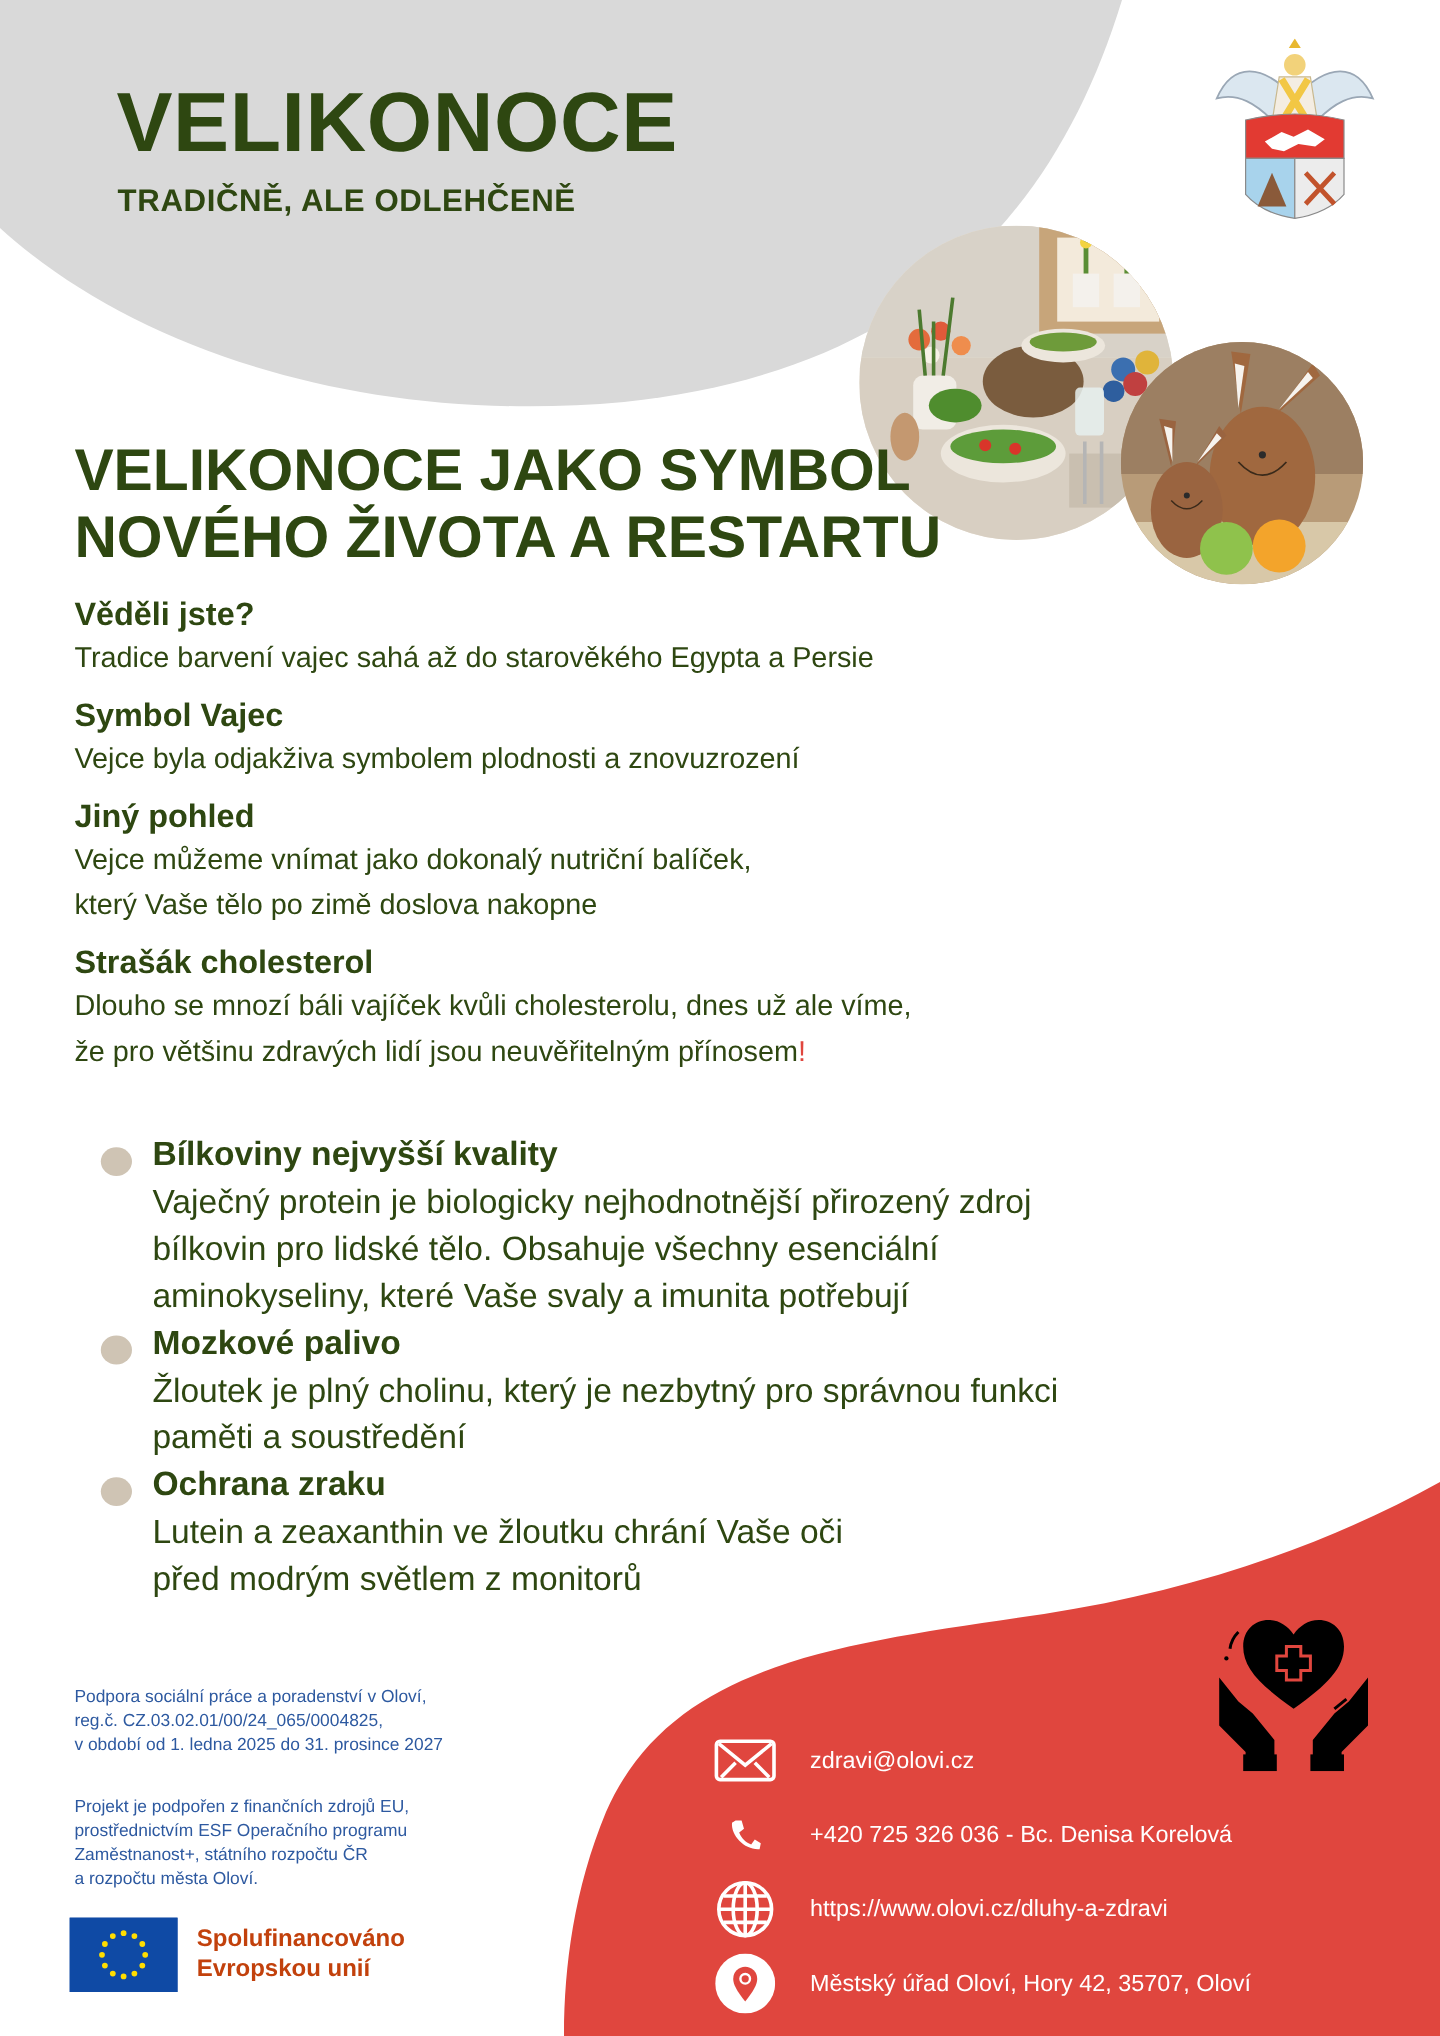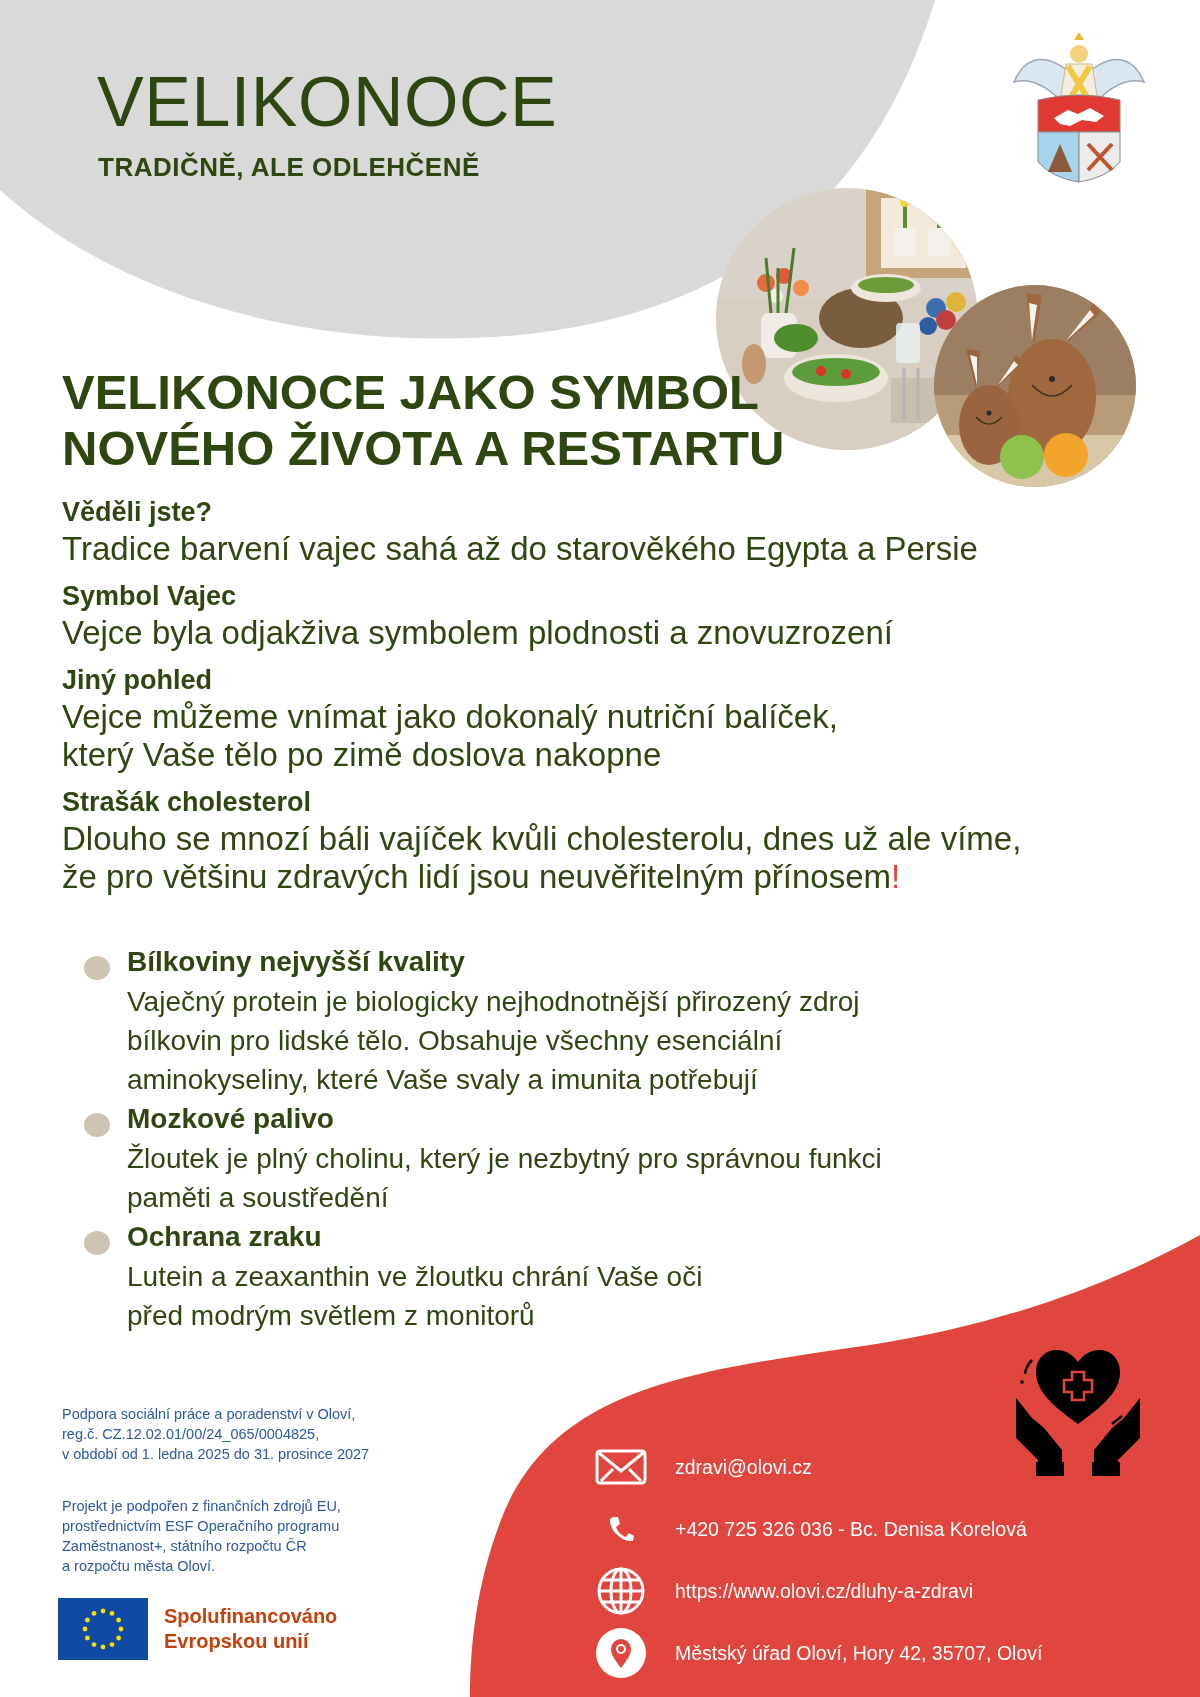--- a/index.html
+++ b/index.html
@@ -1,35 +1,35 @@
 <!DOCTYPE html>
 <html><head>
 <meta charset="utf-8">
 <style>
   * { box-sizing: border-box; margin: 0; padding: 0; }
   html, body { width: 1200px; height: 1697px; background: #ffffff; overflow: hidden; }
   body { position: relative; font-family: "Liberation Sans", "DejaVu Sans", sans-serif; color: #2b4310; }
 
   .bg-layer { position: absolute; left: 0; top: 0; width: 1200px; height: 1697px; z-index: 0; }
 
-  .hero-title { position: absolute; left: 97px; top: 62px; font-size: 70px; font-weight: 400; color: #2e4711; letter-spacing: 0.5px; z-index: 2; }
+  .hero-title { position: absolute; left: 97px; top: 62px; font-size: 70px; font-weight: 700; color: #2e4711; letter-spacing: 0.5px; z-index: 2; }
   .hero-subtitle { position: absolute; left: 98px; top: 152px; font-size: 26px; font-weight: 700; color: #2e4711; letter-spacing: 0.5px; z-index: 2; }
 
   .crest { position: absolute; left: 1012px; top: 32px; width: 134px; height: 160px; z-index: 2; }
 
   .photo { position: absolute; border-radius: 50%; overflow: hidden; z-index: 2; }
   .photo-table { left: 716px; top: 188px; width: 262px; height: 262px; }
   .photo-bunnies { left: 934px; top: 285px; width: 202px; height: 202px; }
 
   .section-title { position: absolute; left: 62px; top: 364px; font-size: 49px; font-weight: 700; line-height: 56px; color: #2e4711; z-index: 2; }
 
   .facts { position: absolute; left: 62px; top: 494px; width: 1000px; z-index: 2; }
   .fact { margin-bottom: 10px; }
   .fact-title { font-size: 27px; font-weight: 700; color: #2e4711; line-height: 36px; }
-  .fact-text { font-size: 33px; color: #2e4711; line-height: 38px; white-space: pre-line; }
+  .fact-text { font-size: 24px; color: #2e4711; line-height: 38px; white-space: pre-line; }
   .accent-red { color: #e0463e; }
 
   .benefits { position: absolute; left: 84px; top: 942px; width: 1000px; z-index: 2; }
   .benefit { position: relative; padding-left: 43px; margin-bottom: 0; }
   .bullet { position: absolute; left: 0; top: 14px; width: 26px; height: 24px; border-radius: 50%; background: #cfc4b4; }
   .benefit-title { font-size: 28px; font-weight: 700; color: #2e4711; line-height: 40px; }
   .benefit-text { font-size: 28px; color: #2e4711; line-height: 39px; white-space: pre-line; }
 
   .funding { position: absolute; left: 62px; top: 1404px; width: 400px; z-index: 2; color: #2d59a0; font-size: 14.5px; line-height: 20px; }
   .funding p { white-space: pre-line; }
@@ -175,21 +175,21 @@
   <div class="benefit">
     <span class="bullet"></span>
     <div class="benefit-title">Ochrana zraku</div>
     <div class="benefit-text">Lutein a zeaxanthin ve žloutku chrání Vaše oči
 před modrým světlem z monitorů</div>
   </div>
 </div>
 
 <div class="funding">
   <p>Podpora sociální práce a poradenství v Oloví,
-reg.č. CZ.12.02.01/00/24_065/0004825,
+reg.č. CZ.03.02.01/00/24_065/0004825,
 v období od 1. ledna 2025 do 31. prosince 2027</p>
   <p>Projekt je podpořen z finančních zdrojů EU,
 prostřednictvím ESF Operačního programu
 Zaměstnanost+, státního rozpočtu ČR
 a rozpočtu města Oloví.</p>
 </div>
 
 <div class="eu-logo">
   <svg class="eu-flag" viewBox="0 0 90 62" xmlns="http://www.w3.org/2000/svg">
     <rect width="90" height="62" fill="#0f4aa5"></rect>

